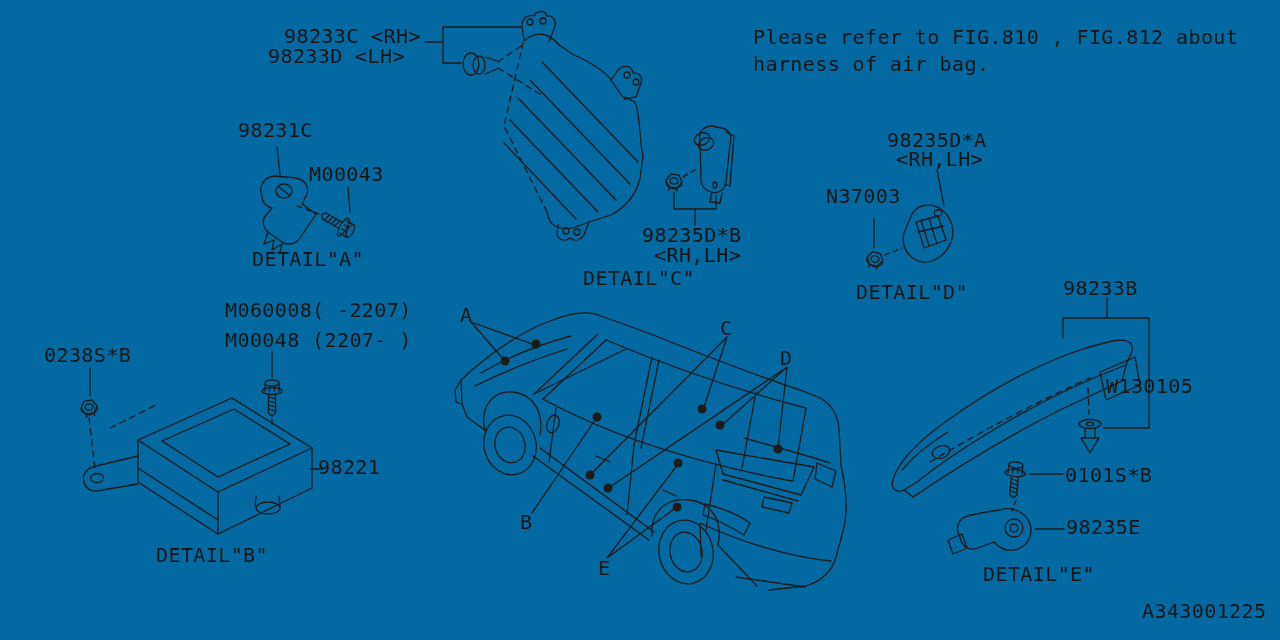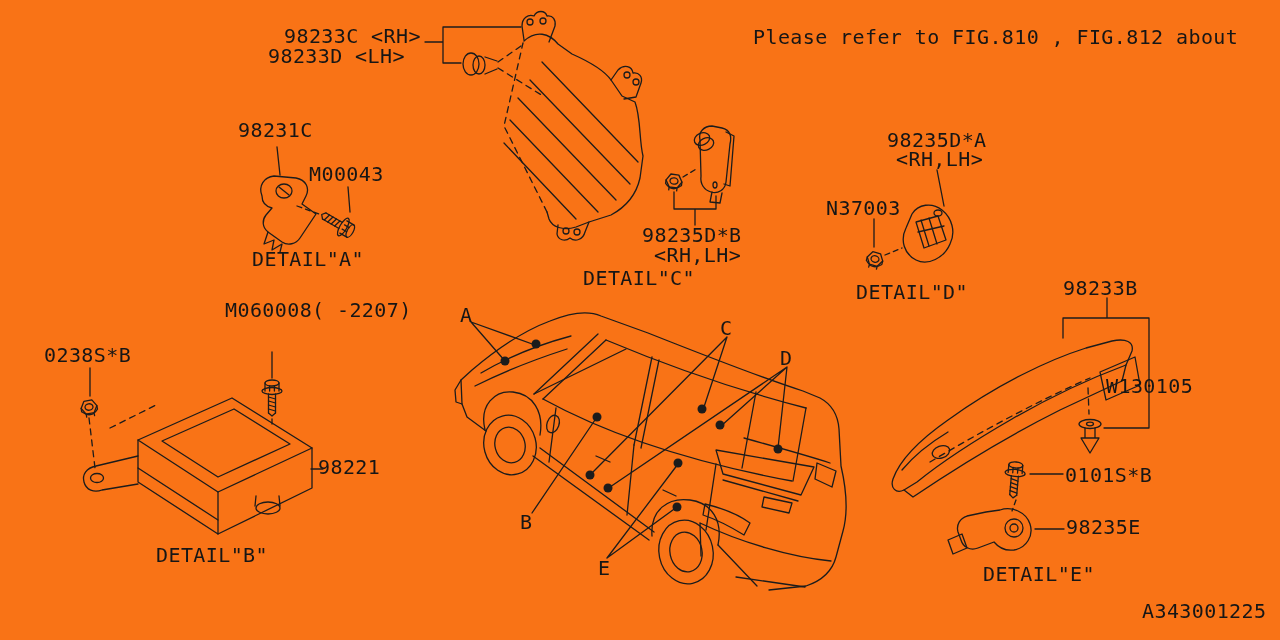--- a/index.html
+++ b/index.html
@@ -1,17 +1,17 @@
 <!DOCTYPE html>
 <html><head>
 <meta charset="utf-8">
 <style>
   html,body{margin:0;padding:0;background:#fff;}
   #stage{
-    position:relative;width:1280px;height:640px;background:#f97316;overflow:hidden;
+    position:relative;width:1280px;height:640px;background:#0369a1;overflow:hidden;
     font-family:"DejaVu Sans Mono","Liberation Mono",monospace;
   }
   #lines{position:absolute;left:0;top:0;width:1280px;height:640px;}
   .lbl{
     position:absolute;white-space:pre;font-size:20px;line-height:20px;
     letter-spacing:0.4px;color:#161616;font-weight:400;
   }
   .marker{font-size:20px;}
 </style>
 </head>
@@ -188,36 +188,38 @@
         <path d="M1035,529 L1064,529"></path>
       </g>
 
     </g>
   </svg>
 
   <div class="lbl" style="left:284px;top:26px">98233C &lt;RH&gt;</div>
   <div class="lbl" style="left:268px;top:46px">98233D &lt;LH&gt;</div>
 
   <div class="lbl" style="left:753px;top:27px">Please refer to FIG.810 , FIG.812 about</div>
+  <div class="lbl" style="left:753px;top:54px">harness of air bag.</div>
 
   <div class="lbl" style="left:238px;top:120px">98231C</div>
   <div class="lbl" style="left:309px;top:164px">M00043</div>
   <div class="lbl" style="left:252px;top:249px">DETAIL"A"</div>
 
   <div class="lbl" style="left:642px;top:225px">98235D*B</div>
   <div class="lbl" style="left:654px;top:245px">&lt;RH,LH&gt;</div>
   <div class="lbl" style="left:583px;top:268px">DETAIL"C"</div>
 
   <div class="lbl" style="left:887px;top:130px">98235D*A</div>
   <div class="lbl" style="left:896px;top:149px">&lt;RH,LH&gt;</div>
-  <div class="lbl" style="left:826px;top:198px">N37003</div>
+  <div class="lbl" style="left:826px;top:186px">N37003</div>
   <div class="lbl" style="left:856px;top:282px">DETAIL"D"</div>
 
   <div class="lbl" style="left:44px;top:345px">0238S*B</div>
   <div class="lbl" style="left:225px;top:300px">M060008( -2207)</div>
+  <div class="lbl" style="left:225px;top:330px">M00048 (2207- )</div>
   <div class="lbl" style="left:318px;top:457px">98221</div>
   <div class="lbl" style="left:156px;top:545px">DETAIL"B"</div>
 
   <div class="lbl marker" style="left:460px;top:305px">A</div>
   <div class="lbl marker" style="left:720px;top:318px">C</div>
   <div class="lbl marker" style="left:780px;top:348px">D</div>
   <div class="lbl marker" style="left:520px;top:512px">B</div>
   <div class="lbl marker" style="left:598px;top:558px">E</div>
 
   <div class="lbl" style="left:1063px;top:278px">98233B</div>

